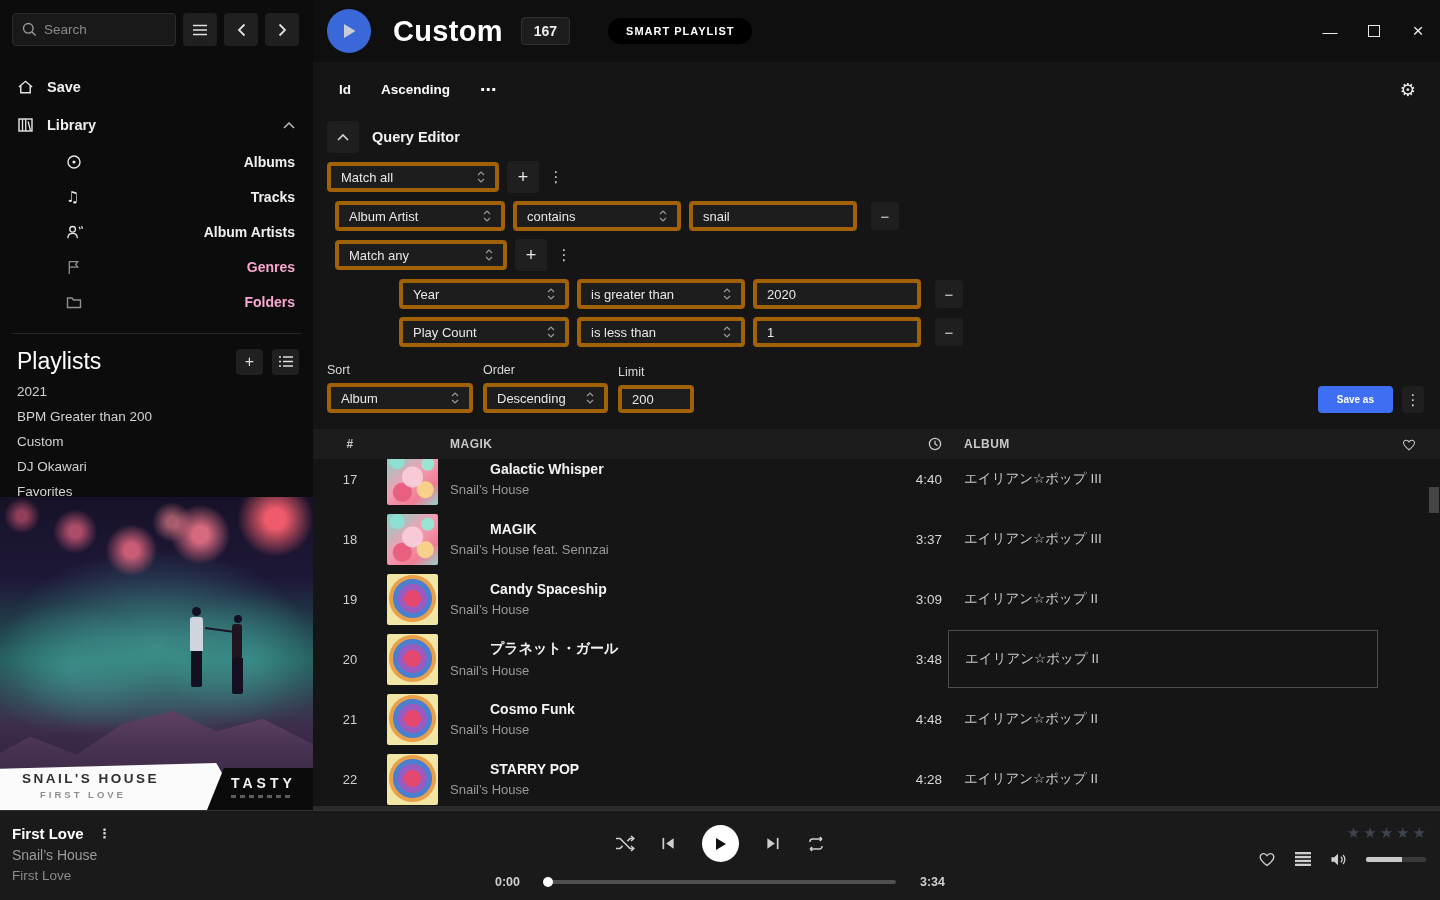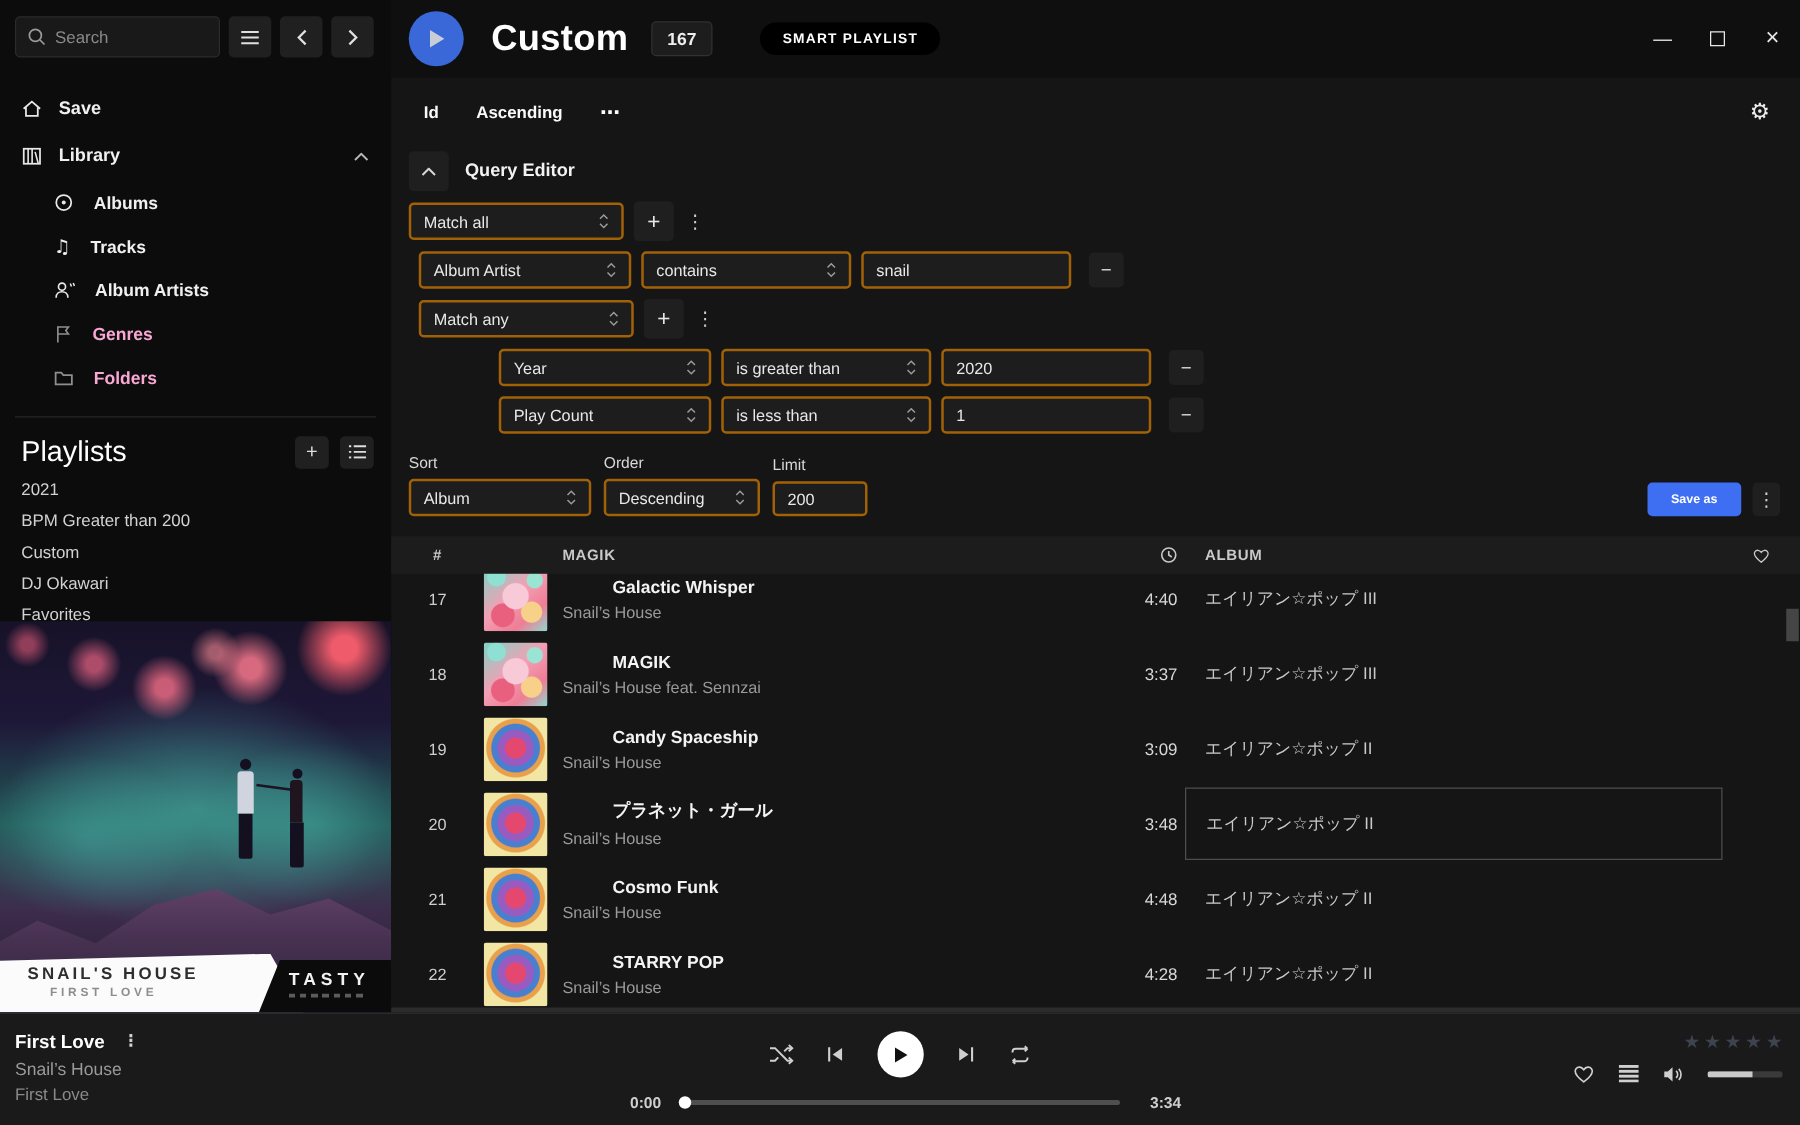--- a/index.html
+++ b/index.html
@@ -15,21 +15,21 @@
     display:flex; align-items:center; padding:0 9px; gap:7px; }
   .search-box input { background:transparent; border:none; outline:none; color:#d8d8d8;
     font-size:13.5px; width:100%; font-family:inherit; }
   .search-box input::placeholder { color:#8a8a8a; }
   .sqbtn { width:34px; height:33px; background:#202020; border-radius:4px; display:flex;
     align-items:center; justify-content:center; color:#e0e0e0; flex:none; cursor:pointer; }
   .nav { padding-top:12px; }
   .nav-row { display:flex; align-items:center; gap:13px; height:38px; padding:0 18px 0 17px;
     font-size:14.5px; font-weight:700; color:#f0f0f0; cursor:pointer; }
   .nav-row .grow { flex:1; }
-  .sub { padding-left:43px; font-size:14px; height:35px; gap:16px; }
+  .sub { padding-left:66px; font-size:14px; height:35px; gap:16px;justify-content:space-between; }
   .dim { color:#f9a8d4; }
   .divider { border-top:1px solid #262626; margin:14px 12px 0 12px; }
   .pl-head { display:flex; align-items:center; padding:14px 14px 4px 17px; gap:9px; }
   .pl-title { flex:1; font-size:23px; font-weight:400; color:#fff; }
   .pl-btn { width:27px; height:26px; background:#202020; border-radius:4px; display:flex;
     align-items:center; justify-content:center; color:#ddd; cursor:pointer; }
   .pl-item { padding:5px 17px; font-size:13.5px; color:#d2d2d2; cursor:pointer; line-height:15px; }
 
   
   .cover { position:absolute; left:0; bottom:0; width:313px; height:313px; overflow:hidden;
@@ -83,21 +83,21 @@
     font-size:13.5px; font-weight:700; color:#fafafa; flex:none; }
   .toolbar .grow { flex:1; }
   .gear { font-size:18px; color:#ececec; cursor:pointer; font-family:"DejaVu Sans",sans-serif; }
 
   .query { padding:4px 14px 0; flex:none; }
   .q-head { display:flex; align-items:center; gap:13px; }
   .iconbtn { width:32px; height:32px; background:#1f1f1f; border-radius:4px; display:flex;
     align-items:center; justify-content:center; color:#e6e6e6; cursor:pointer; flex:none; }
   .q-title { font-size:14.5px; font-weight:600; color:#f2f2f2; }
   .q-row { display:flex; align-items:center; gap:8px; margin-top:8px; }
-  .sel, .inp { height:30px; background:#1d1d1d; border:2px solid #a16207; border-radius:4px;
+  .sel, .inp { height:30px; background:#1d1d1d; border:4px solid #a16207; border-radius:4px;
     font-size:13px; color:#e8e8e8; display:flex; align-items:center; padding:0 10px; cursor:pointer; }
   .sel { justify-content:space-between; }
   .inp input { background:transparent; border:none; outline:none; color:#e8e8e8; width:100%;
     font-size:13px; font-family:inherit; }
   .w-group { width:172px; } .w-field { width:170px; } .w-op { width:168px; } .w-val { width:168px; }
   .plusbtn { width:32px; height:32px; font-size:18px; font-weight:400; }
   .kebab { width:18px; text-align:center; color:#d0d0d0; font-size:15px; cursor:pointer;
     font-family:"DejaVu Sans",sans-serif; }
   .minusbtn { width:28px; height:28px; background:#1f1f1f; border-radius:4px; display:flex;
     align-items:center; justify-content:center; color:#ddd; font-size:15px; cursor:pointer; margin-left:6px; }
@@ -151,21 +151,21 @@
   .p-left { padding-top:14px; }
   .p-track { font-size:15px; font-weight:700; color:#fff; display:flex; gap:12px; align-items:center; }
   .p-artist { font-size:14px; color:#9a9a9a; margin-top:5px; }
   .p-album { font-size:13.5px; color:#8a8a8a; margin-top:5px; }
   .p-center { display:flex; flex-direction:column; align-items:center; }
   .ctrl-row { display:flex; align-items:center; gap:26px; margin-top:14px; color:#cfcfcf; }
   .ctrl { cursor:pointer; display:flex; align-items:center; }
   .playbtn { width:37px; height:37px; border-radius:50%; background:#fff; display:flex;
     align-items:center; justify-content:center; cursor:pointer; }
   .prog-row { display:flex; align-items:center; gap:15px; margin-top:13px; width:450px; }
-  .ptime { font-size:12.5px; font-weight:700; color:#cfcfcf; width:34px;text-align:right; }
+  .ptime { font-size:12.5px; font-weight:700; color:#cfcfcf; width:34px; }
   .ptime.r { text-align:right; }
   .pbar { flex:1; height:4px; background:#4f4f4f; border-radius:2px; position:relative; cursor:pointer; }
   .phandle { position:absolute; left:-1px; top:-3px; width:10px; height:10px; border-radius:50%; background:#fff; }
   .p-right { display:flex; flex-direction:column; align-items:flex-end; padding:13px 2px 0 0; }
   .stars { display:flex; gap:3px; font-size:15px; color:#3d4450; cursor:pointer;
     font-family:"DejaVu Sans",sans-serif; }
   .r-icons { display:flex; align-items:center; gap:19px; margin-top:9px; color:#cfcfcf; }
   .vol { width:60px; height:5px; background:#3a3a3a; border-radius:2px; overflow:hidden; cursor:pointer; }
   .vol-fill { height:100%; background:#c9c9c9; }
 </style>

